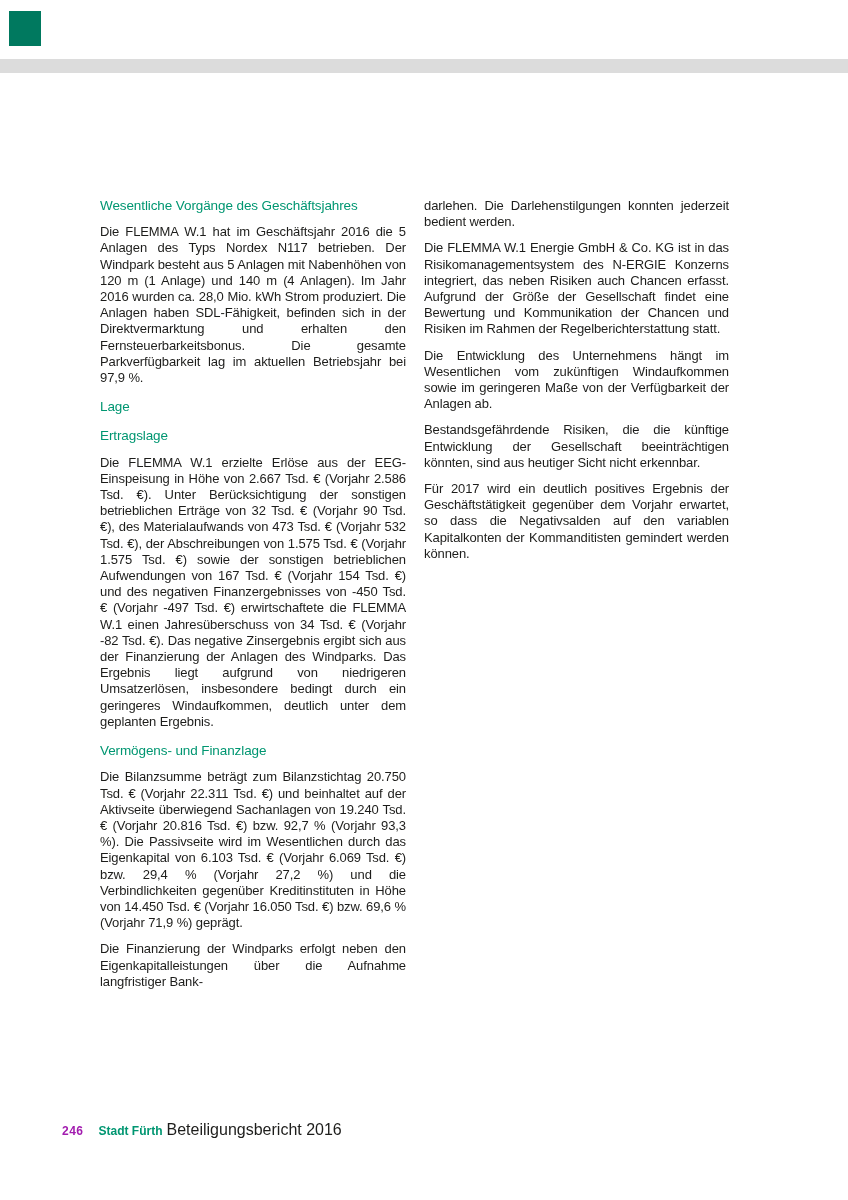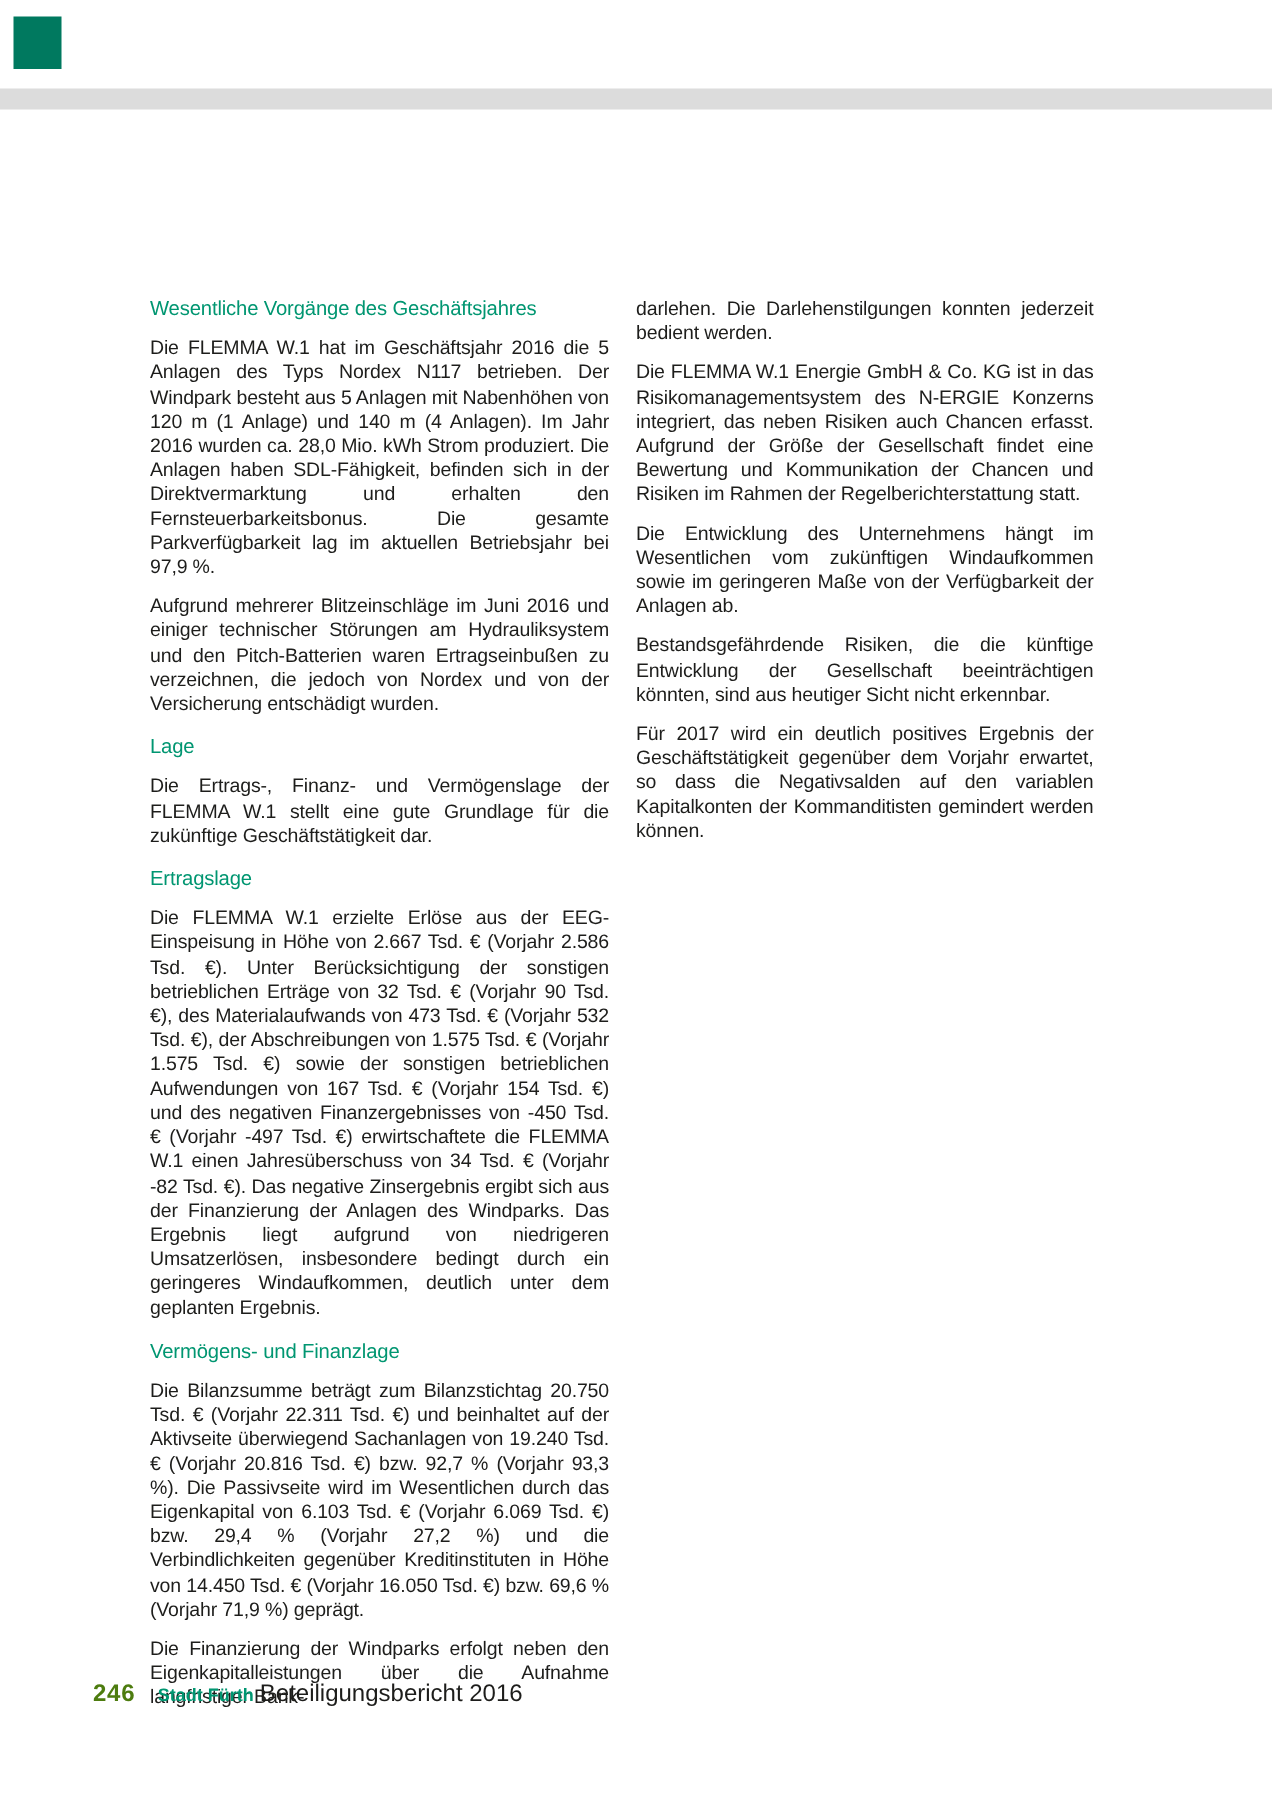--- a/index.html
+++ b/index.html
@@ -38,45 +38,43 @@
     margin: 13px 0 10px 0;
     text-align: left;
     letter-spacing: -0.1px;
   }
   .col .section-heading:first-child { margin-top: 0; }
   .page-footer {
     position: absolute; left: 62px; top: 1121px;
     display: flex; align-items: baseline;
   }
   .page-number {
-    font-size: 16px; font-weight: bold; color: #4d7c0f;
+    font-size: 12px; font-weight: bold; color: #a21caf;
     letter-spacing: 0.5px;
   }
   .footer-city {
     margin-left: 15px;
     font-size: 12px; font-weight: bold; color: #009671;
   }
   .footer-report {
     margin-left: 4px;
     font-size: 16px; color: #1d1d1b;
   }
 </style>
 </head>
 <body>
 
 <div class="corner-square"></div>
 <div class="top-bar"></div>
 
 <div class="col col-left">
   <h2 class="section-heading">Wesentliche Vorgänge des Geschäftsjahres</h2>
   <p>Die FLEMMA W.1 hat im Geschäftsjahr 2016 die 5 Anlagen des Typs Nordex N117 betrieben. Der Windpark besteht aus 5 Anlagen mit Nabenhöhen von 120 m (1 Anlage) und 140 m (4 Anlagen). Im Jahr 2016 wurden ca. 28,0 Mio. kWh Strom produziert. Die Anlagen haben SDL-Fähigkeit, befinden sich in der Direktvermarktung und erhalten den Fernsteuerbarkeitsbonus. Die gesamte Parkverfügbarkeit lag im aktuellen Betriebsjahr bei 97,9 %.</p>
-  <p>Aufgrund mehrerer Blitzeinschläge im Juni 2016 und einiger technischer Störungen am Hydrauliksystem und den Pitch-Batterien waren Ertragseinbußen zu verzeichnen, die jedoch von Nordex und von der Versicherung entschädigt wurden.</p>
 
   <h2 class="section-heading">Lage</h2>
-  <p>Die Ertrags-, Finanz- und Vermögenslage der FLEMMA W.1 stellt eine gute Grundlage für die zukünftige Geschäftstätigkeit dar.</p>
 
   <h2 class="section-heading">Ertragslage</h2>
   <p>Die FLEMMA W.1 erzielte Erlöse aus der EEG-Einspeisung in Höhe von 2.667 Tsd. € (Vorjahr 2.586 Tsd. €). Unter Berücksichtigung der sonstigen betrieblichen Erträge von 32 Tsd. € (Vorjahr 90 Tsd. €), des Materialaufwands von 473 Tsd. € (Vorjahr 532 Tsd. €), der Abschreibungen von 1.575 Tsd. € (Vorjahr 1.575 Tsd. €) sowie der sonstigen betrieblichen Aufwendungen von 167 Tsd. € (Vorjahr 154 Tsd. €) und des negativen Finanzergebnisses von -450 Tsd. € (Vorjahr -497 Tsd. €) erwirtschaftete die FLEMMA W.1 einen Jahresüberschuss von 34 Tsd. € (Vorjahr -82 Tsd. €). Das negative Zinsergebnis ergibt sich aus der Finanzierung der Anlagen des Windparks. Das Ergebnis liegt aufgrund von niedrigeren Umsatzerlösen, insbesondere bedingt durch ein geringeres Windaufkommen, deutlich unter dem geplanten Ergebnis.</p>
 
   <h2 class="section-heading">Vermögens- und Finanzlage</h2>
   <p>Die Bilanzsumme beträgt zum Bilanzstichtag 20.750 Tsd. € (Vorjahr 22.311 Tsd. €) und beinhaltet auf der Aktivseite überwiegend Sachanlagen von 19.240 Tsd. € (Vorjahr 20.816 Tsd. €) bzw. 92,7 % (Vorjahr 93,3 %). Die Passivseite wird im Wesentlichen durch das Eigenkapital von 6.103 Tsd. € (Vorjahr 6.069 Tsd. €) bzw. 29,4 % (Vorjahr 27,2 %) und die Verbindlichkeiten gegenüber Kreditinstituten in Höhe von 14.450 Tsd. € (Vorjahr 16.050 Tsd. €) bzw. 69,6 % (Vorjahr 71,9 %) geprägt.</p>
   <p>Die Finanzierung der Windparks erfolgt neben den Eigenkapitalleistungen über die Aufnahme langfristiger Bank-</p>
 </div>
 
 <div class="col col-right">

